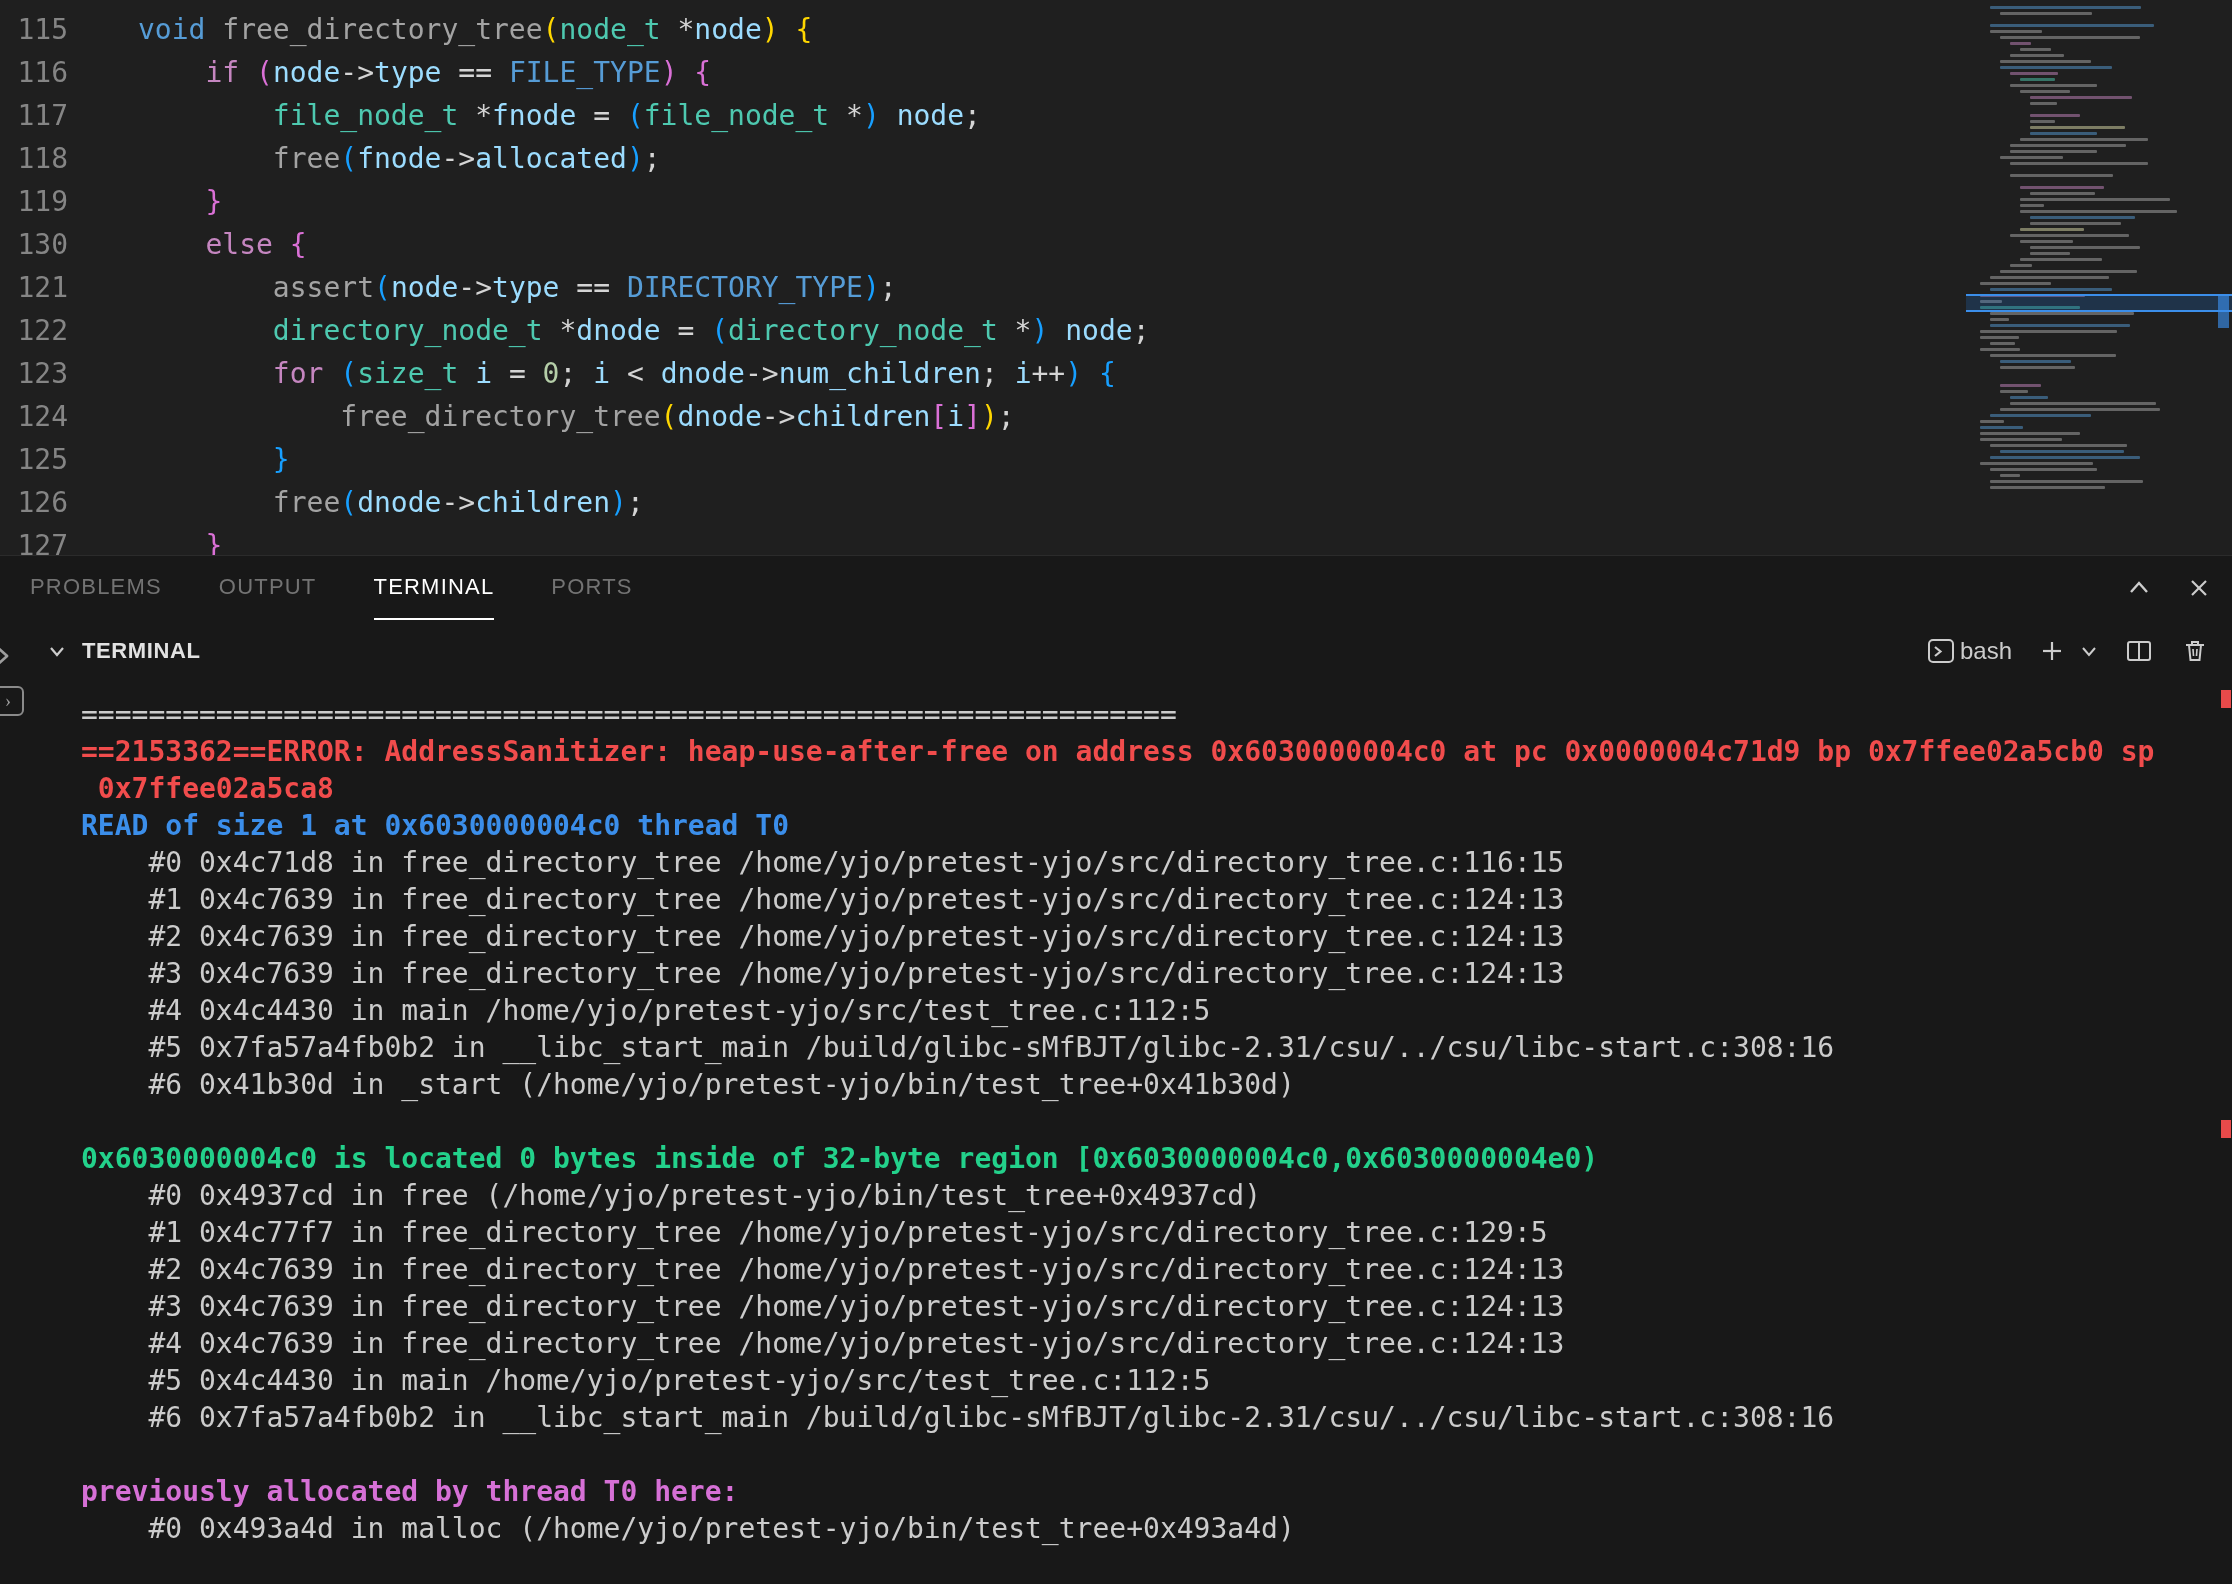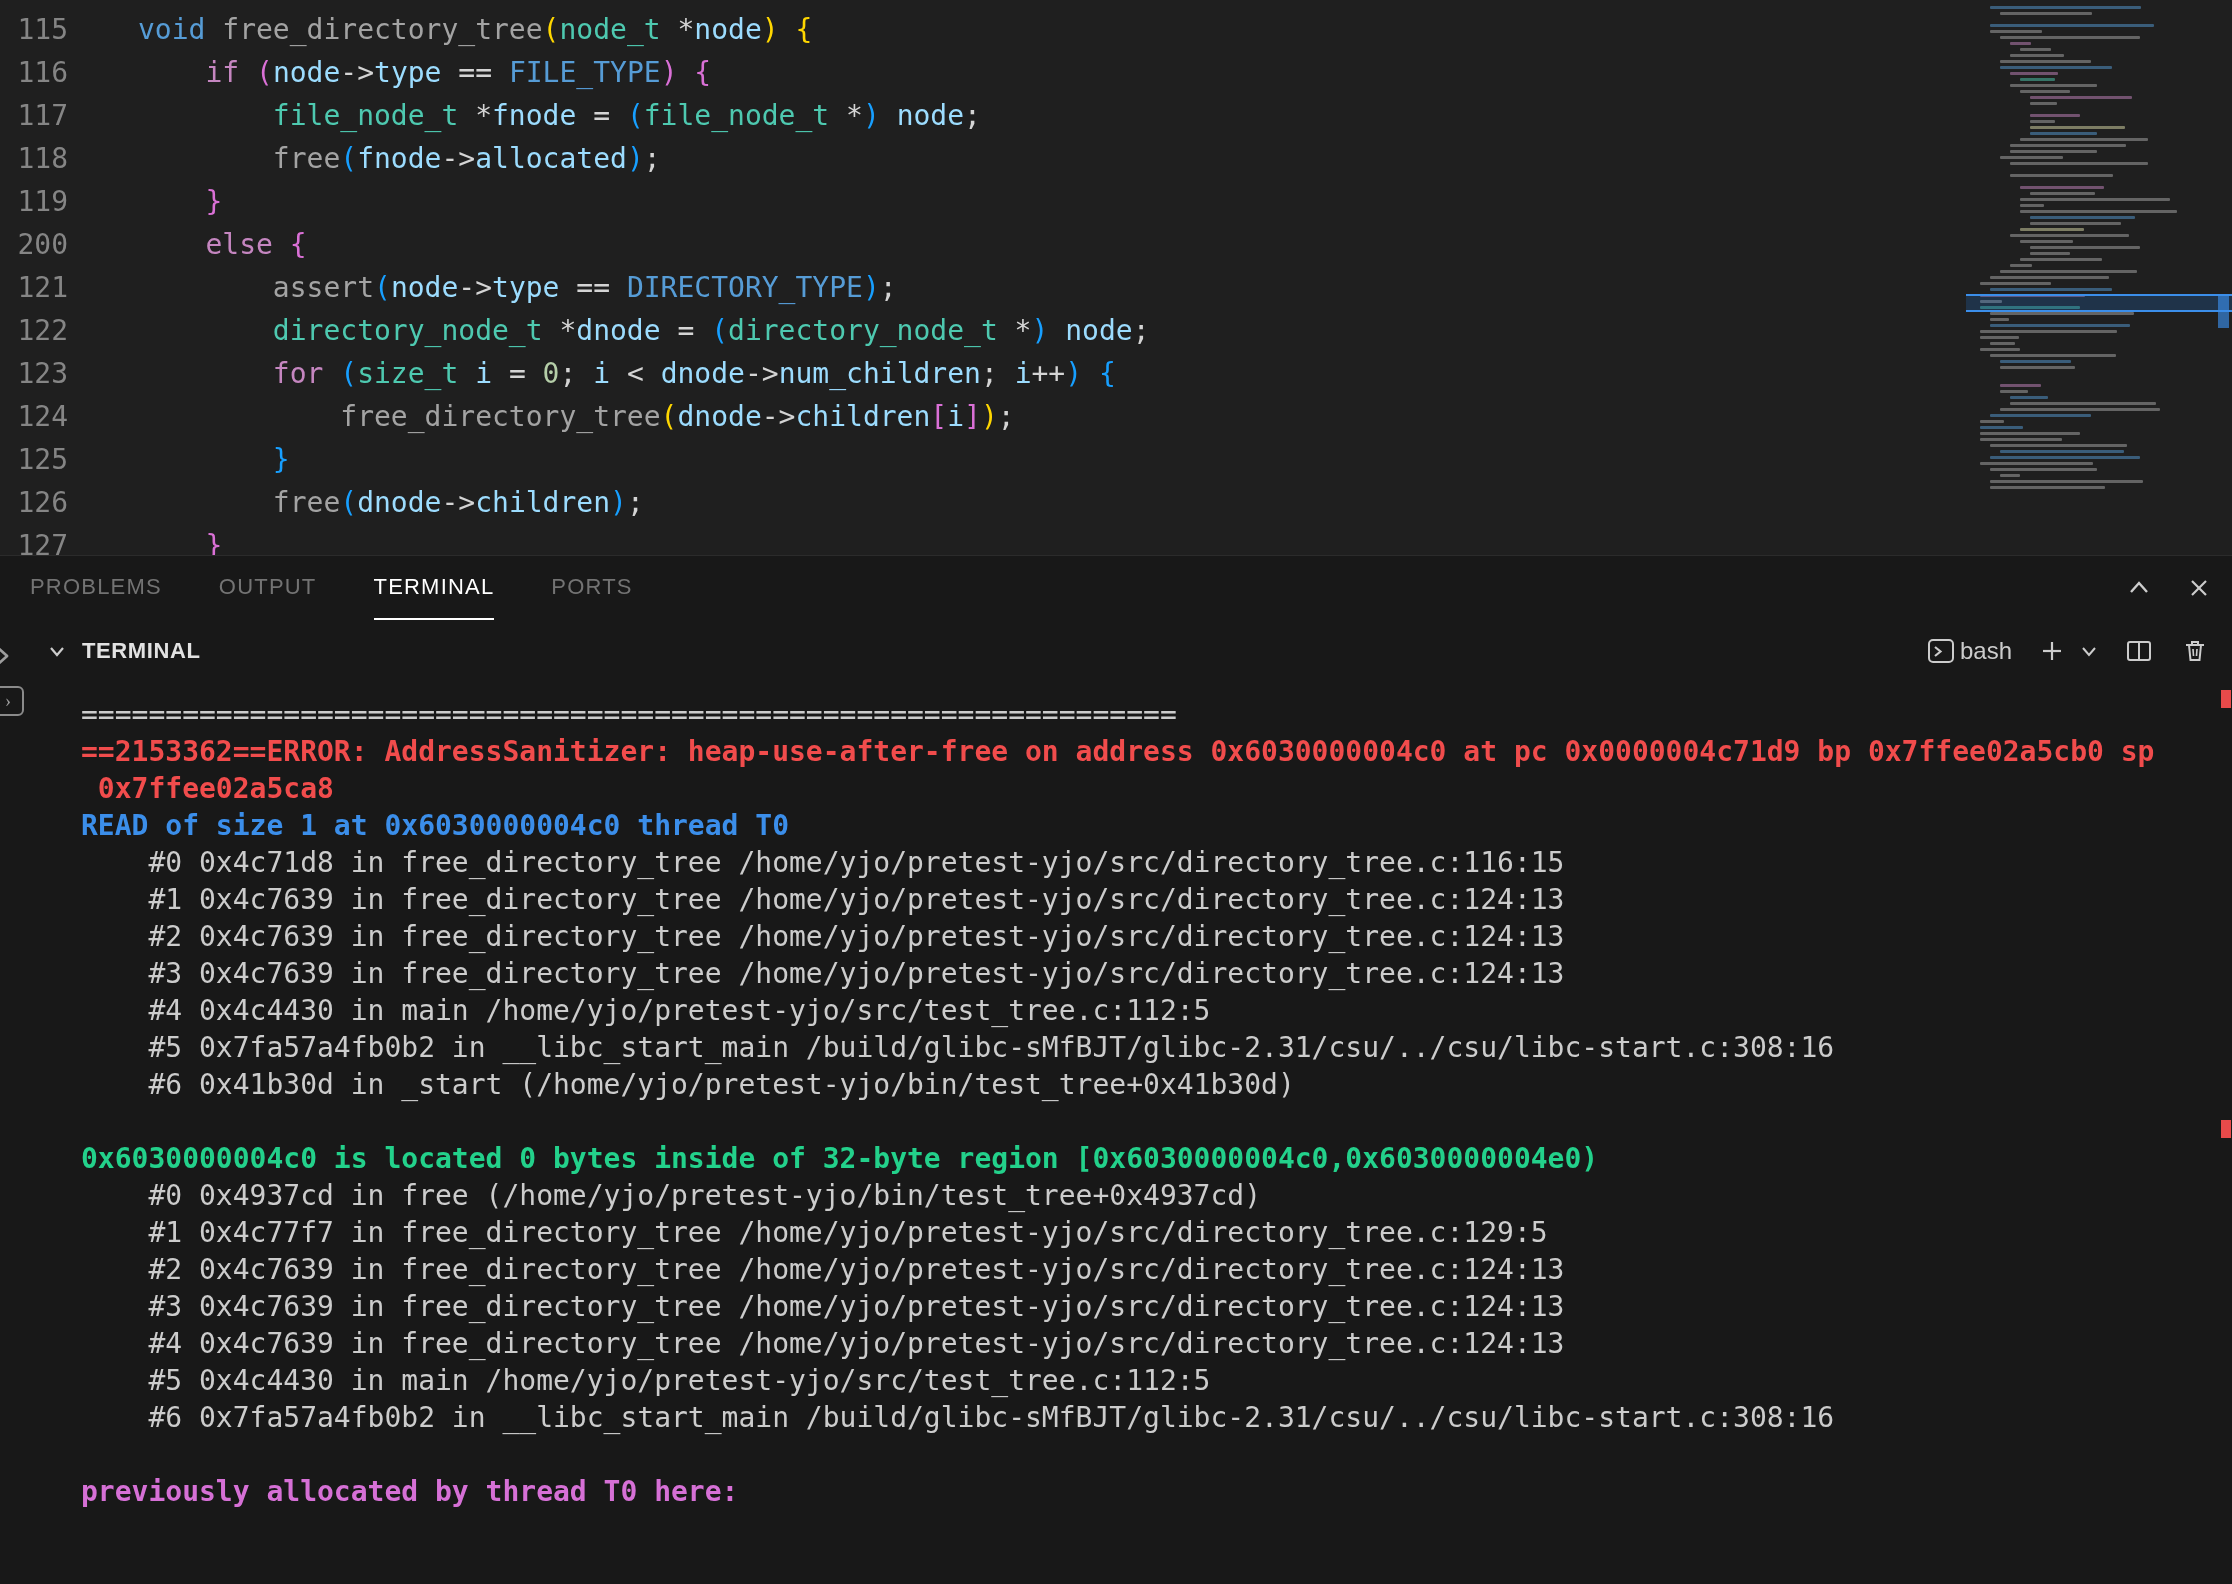--- a/index.html
+++ b/index.html
@@ -65,21 +65,21 @@
 
 <div id="window">
 
   <div id="editor">
     <div id="editor-lines">
         <div class="code-line"><span class="ln">115</span><span class="code"><span class="tk-kwt">void</span><span class="tk-pl"> </span><span class="tk-fn">free_directory_tree</span><span class="tk-b1">(</span><span class="tk-type">node_t</span><span class="tk-op"> *</span><span class="tk-var">node</span><span class="tk-b1">)</span><span class="tk-pl"> </span><span class="tk-b1">{</span></span></div>
         <div class="code-line"><span class="ln">116</span><span class="code"><span class="tk-pl">    </span><span class="tk-kw">if</span><span class="tk-pl"> </span><span class="tk-b2">(</span><span class="tk-var">node</span><span class="tk-op">-&gt;</span><span class="tk-var">type</span><span class="tk-op"> == </span><span class="tk-mac">FILE_TYPE</span><span class="tk-b2">)</span><span class="tk-pl"> </span><span class="tk-b2">{</span></span></div>
         <div class="code-line"><span class="ln">117</span><span class="code"><span class="tk-pl">        </span><span class="tk-type">file_node_t</span><span class="tk-op"> *</span><span class="tk-var">fnode</span><span class="tk-op"> = </span><span class="tk-b3">(</span><span class="tk-type">file_node_t</span><span class="tk-op"> *</span><span class="tk-b3">)</span><span class="tk-pl"> </span><span class="tk-var">node</span><span class="tk-pl">;</span></span></div>
         <div class="code-line"><span class="ln">118</span><span class="code"><span class="tk-pl">        </span><span class="tk-fn">free</span><span class="tk-b3">(</span><span class="tk-var">fnode</span><span class="tk-op">-&gt;</span><span class="tk-var">allocated</span><span class="tk-b3">)</span><span class="tk-pl">;</span></span></div>
         <div class="code-line"><span class="ln">119</span><span class="code"><span class="tk-pl">    </span><span class="tk-b2">}</span></span></div>
-        <div class="code-line"><span class="ln">200</span><span class="code"><span class="tk-pl">    </span><span class="tk-kw">else</span><span class="tk-pl"> </span><span class="tk-b2">{</span></span></div>
+        <div class="code-line"><span class="ln">130</span><span class="code"><span class="tk-pl">    </span><span class="tk-kw">else</span><span class="tk-pl"> </span><span class="tk-b2">{</span></span></div>
         <div class="code-line"><span class="ln">121</span><span class="code"><span class="tk-pl">        </span><span class="tk-fn">assert</span><span class="tk-b3">(</span><span class="tk-var">node</span><span class="tk-op">-&gt;</span><span class="tk-var">type</span><span class="tk-op"> == </span><span class="tk-mac">DIRECTORY_TYPE</span><span class="tk-b3">)</span><span class="tk-pl">;</span></span></div>
         <div class="code-line"><span class="ln">122</span><span class="code"><span class="tk-pl">        </span><span class="tk-type">directory_node_t</span><span class="tk-op"> *</span><span class="tk-var">dnode</span><span class="tk-op"> = </span><span class="tk-b3">(</span><span class="tk-type">directory_node_t</span><span class="tk-op"> *</span><span class="tk-b3">)</span><span class="tk-pl"> </span><span class="tk-var">node</span><span class="tk-pl">;</span></span></div>
         <div class="code-line"><span class="ln">123</span><span class="code"><span class="tk-pl">        </span><span class="tk-kw">for</span><span class="tk-pl"> </span><span class="tk-b3">(</span><span class="tk-type">size_t</span><span class="tk-pl"> </span><span class="tk-var">i</span><span class="tk-op"> = </span><span class="tk-num">0</span><span class="tk-pl">; </span><span class="tk-var">i</span><span class="tk-op"> &lt; </span><span class="tk-var">dnode</span><span class="tk-op">-&gt;</span><span class="tk-var">num_children</span><span class="tk-pl">; </span><span class="tk-var">i</span><span class="tk-op">++</span><span class="tk-b3">)</span><span class="tk-pl"> </span><span class="tk-b3">{</span></span></div>
         <div class="code-line"><span class="ln">124</span><span class="code"><span class="tk-pl">            </span><span class="tk-fn">free_directory_tree</span><span class="tk-b1">(</span><span class="tk-var">dnode</span><span class="tk-op">-&gt;</span><span class="tk-var">children</span><span class="tk-b2">[</span><span class="tk-var">i</span><span class="tk-b2">]</span><span class="tk-b1">)</span><span class="tk-pl">;</span></span></div>
         <div class="code-line"><span class="ln">125</span><span class="code"><span class="tk-pl">        </span><span class="tk-b3">}</span></span></div>
         <div class="code-line"><span class="ln">126</span><span class="code"><span class="tk-pl">        </span><span class="tk-fn">free</span><span class="tk-b3">(</span><span class="tk-var">dnode</span><span class="tk-op">-&gt;</span><span class="tk-var">children</span><span class="tk-b3">)</span><span class="tk-pl">;</span></span></div>
         <div class="code-line"><span class="ln">127</span><span class="code"><span class="tk-pl">    </span><span class="tk-b2">}</span></span></div>
       </div>
     <div id="minimap">
         <div class="mm-bar" style="top: 6px; left: 18px; width: 151px; background: rgb(86, 156, 214);"></div>
@@ -249,20 +249,21 @@
         <div class="t-line t-green">0x6030000004c0 is located 0 bytes inside of 32-byte region [0x6030000004c0,0x6030000004e0)</div>
         <div class="t-line t-default">    #0 0x4937cd in free (/home/yjo/pretest-yjo/bin/test_tree+0x4937cd)</div>
         <div class="t-line t-default">    #1 0x4c77f7 in free_directory_tree /home/yjo/pretest-yjo/src/directory_tree.c:129:5</div>
         <div class="t-line t-default">    #2 0x4c7639 in free_directory_tree /home/yjo/pretest-yjo/src/directory_tree.c:124:13</div>
         <div class="t-line t-default">    #3 0x4c7639 in free_directory_tree /home/yjo/pretest-yjo/src/directory_tree.c:124:13</div>
         <div class="t-line t-default">    #4 0x4c7639 in free_directory_tree /home/yjo/pretest-yjo/src/directory_tree.c:124:13</div>
         <div class="t-line t-default">    #5 0x4c4430 in main /home/yjo/pretest-yjo/src/test_tree.c:112:5</div>
         <div class="t-line t-default">    #6 0x7fa57a4fb0b2 in __libc_start_main /build/glibc-sMfBJT/glibc-2.31/csu/../csu/libc-start.c:308:16</div>
         <div class="t-line t-default"> </div>
         <div class="t-line t-magenta">previously allocated by thread T0 here:</div>
+        <div class="t-line t-default">    #0 0x493a4d in malloc (/home/yjo/pretest-yjo/bin/test_tree+0x493a4d)</div>
       </div>
   </div>
 
   <div class="ruler-mark" id="ruler-mark-1"></div>
   <div class="ruler-mark" id="ruler-mark-2"></div>
 
   <div id="edge-chevron">›</div>
   <div id="edge-box">›</div>
 
 </div>

